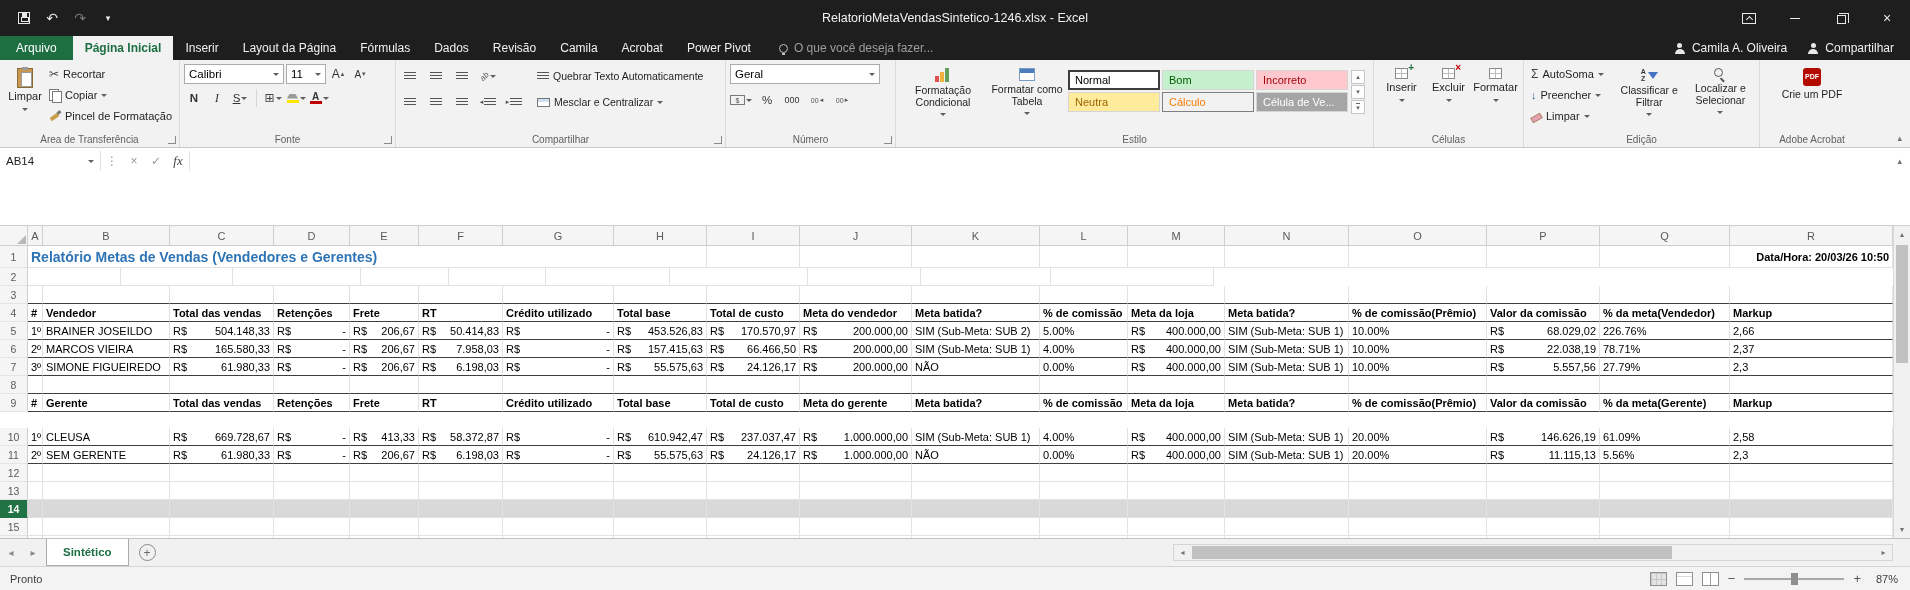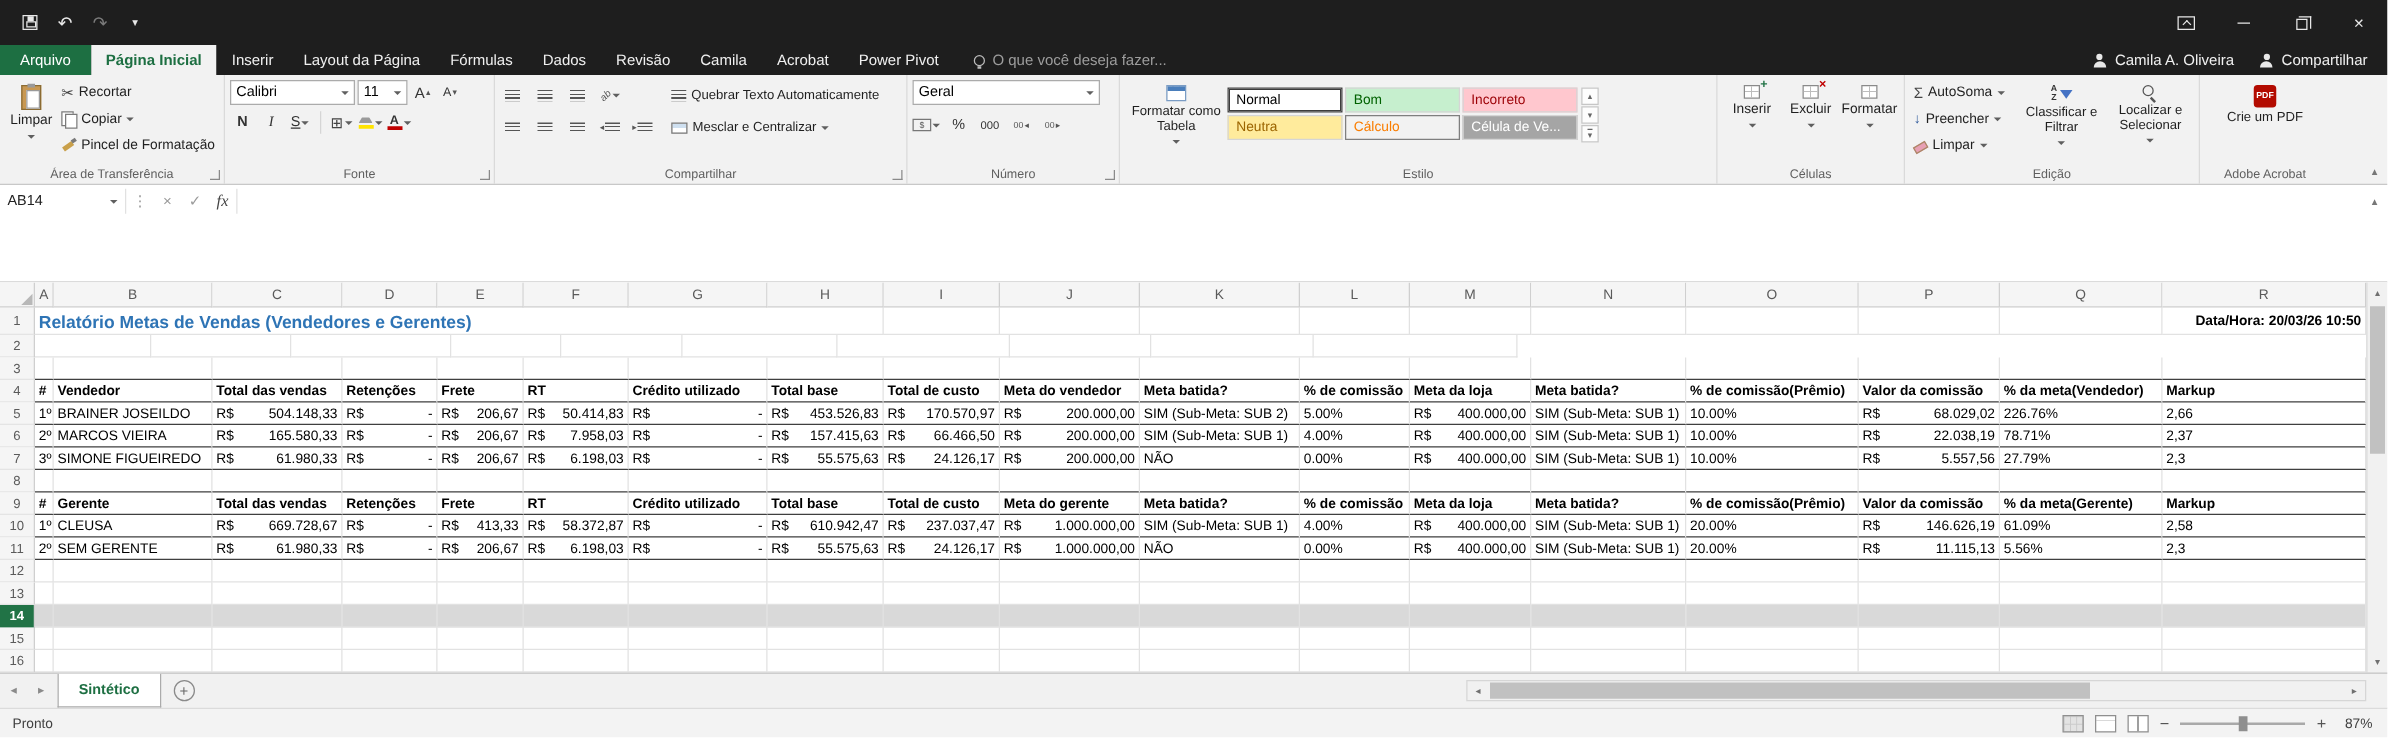--- a/index.html
+++ b/index.html
@@ -164,20 +164,21 @@
       <div class="qat-btn">
           <span>↶</span>
         </div>
       <div class="qat-btn dim">
           <span>↷</span>
         </div>
       <div class="qat-btn">
           <span style="font-size:9px">▾</span>
         </div>
     </div>
+    <div class="tb-title">RelatorioMetaVendasSintetico-1246.xlsx - Excel</div>
     <div class="win-ctrls">
       <div class="wc">
           <span class="ic-ribbonopts"></span>
         </div>
       <div class="wc">
           <span class="ic-min"></span>
         </div>
       <div class="wc">
           <span class="ic-restore"></span>
         </div>
@@ -379,20 +380,29 @@
               <span class="tiny">▸</span>
             </div>
         </div>
       </div>
       <span class="rg-label">Número</span>
       <span class="launcher"></span>
     </div>
 
     <div class="rgroup" style="width:478px">
       <div style="display:flex">
+        <div class="bigbtn" style="width:86px">
+          <span class="ic-cond">
+              <span style="height:6px;background:#e05252"></span>
+              <span style="height:10px;background:#f0b13c"></span>
+              <span style="height:14px;background:#62a05a"></span>
+            </span>
+          <span class="twoline">Formatação Condicional</span>
+          <i class="car"></i>
+        </div>
         <div class="bigbtn" style="width:82px">
           <span class="ic-table"></span>
           <span class="twoline">Formatar como Tabela</span>
           <i class="car"></i>
         </div>
         <div class="gallery">
           <div class="chip" style="background: rgb(255, 255, 255); color: rgb(0, 0, 0); border-color: rgb(60, 60, 60); box-shadow: rgb(60, 60, 60) 0px 0px 0px 1px inset;">Normal</div>
           <div class="chip" style="background: rgb(198, 239, 206); color: rgb(0, 97, 0);">Bom</div>
           <div class="chip" style="background: rgb(255, 199, 206); color: rgb(156, 0, 6);">Incorreto</div>
           <div class="chip" style="background: rgb(255, 235, 156); color: rgb(156, 101, 0);">Neutra</div>
@@ -792,21 +802,21 @@
           <div class="cell th darkb" style="width: 112px;">Meta do gerente</div>
           <div class="cell th darkb" style="width: 128px;">Meta batida?</div>
           <div class="cell th darkb" style="width: 88px;">% de comissão</div>
           <div class="cell th darkb" style="width: 97px;">Meta da loja</div>
           <div class="cell th darkb" style="width: 124px;">Meta batida?</div>
           <div class="cell th darkb" style="width: 138px;">% de comissão(Prêmio)</div>
           <div class="cell th darkb" style="width: 113px;">Valor da comissão</div>
           <div class="cell th darkb" style="width: 130px;">% da meta(Gerente)</div>
           <div class="cell th darkb" style="width: 163px;">Markup</div>
         </div>
-        <div class="grow" style="height: 18px;">
+        <div class="grow" style="height: 18px; margin-top: 16px;">
           <div class="rowh">10</div>
           <div class="cell darkb" style="width: 15px;">1º</div>
           <div class="cell darkb" style="width: 127px;">CLEUSA</div>
           <div class="cell cur darkb" style="width: 104px;">
             <div class="" style="display: inline;">R$</div>
             <div class="" style="display: inline;">669.728,67</div>
           </div>
           <div class="cell cur darkb" style="width: 76px;">
             <div class="" style="display: inline;">R$</div>
             <div class="" style="display: inline;">-</div>

